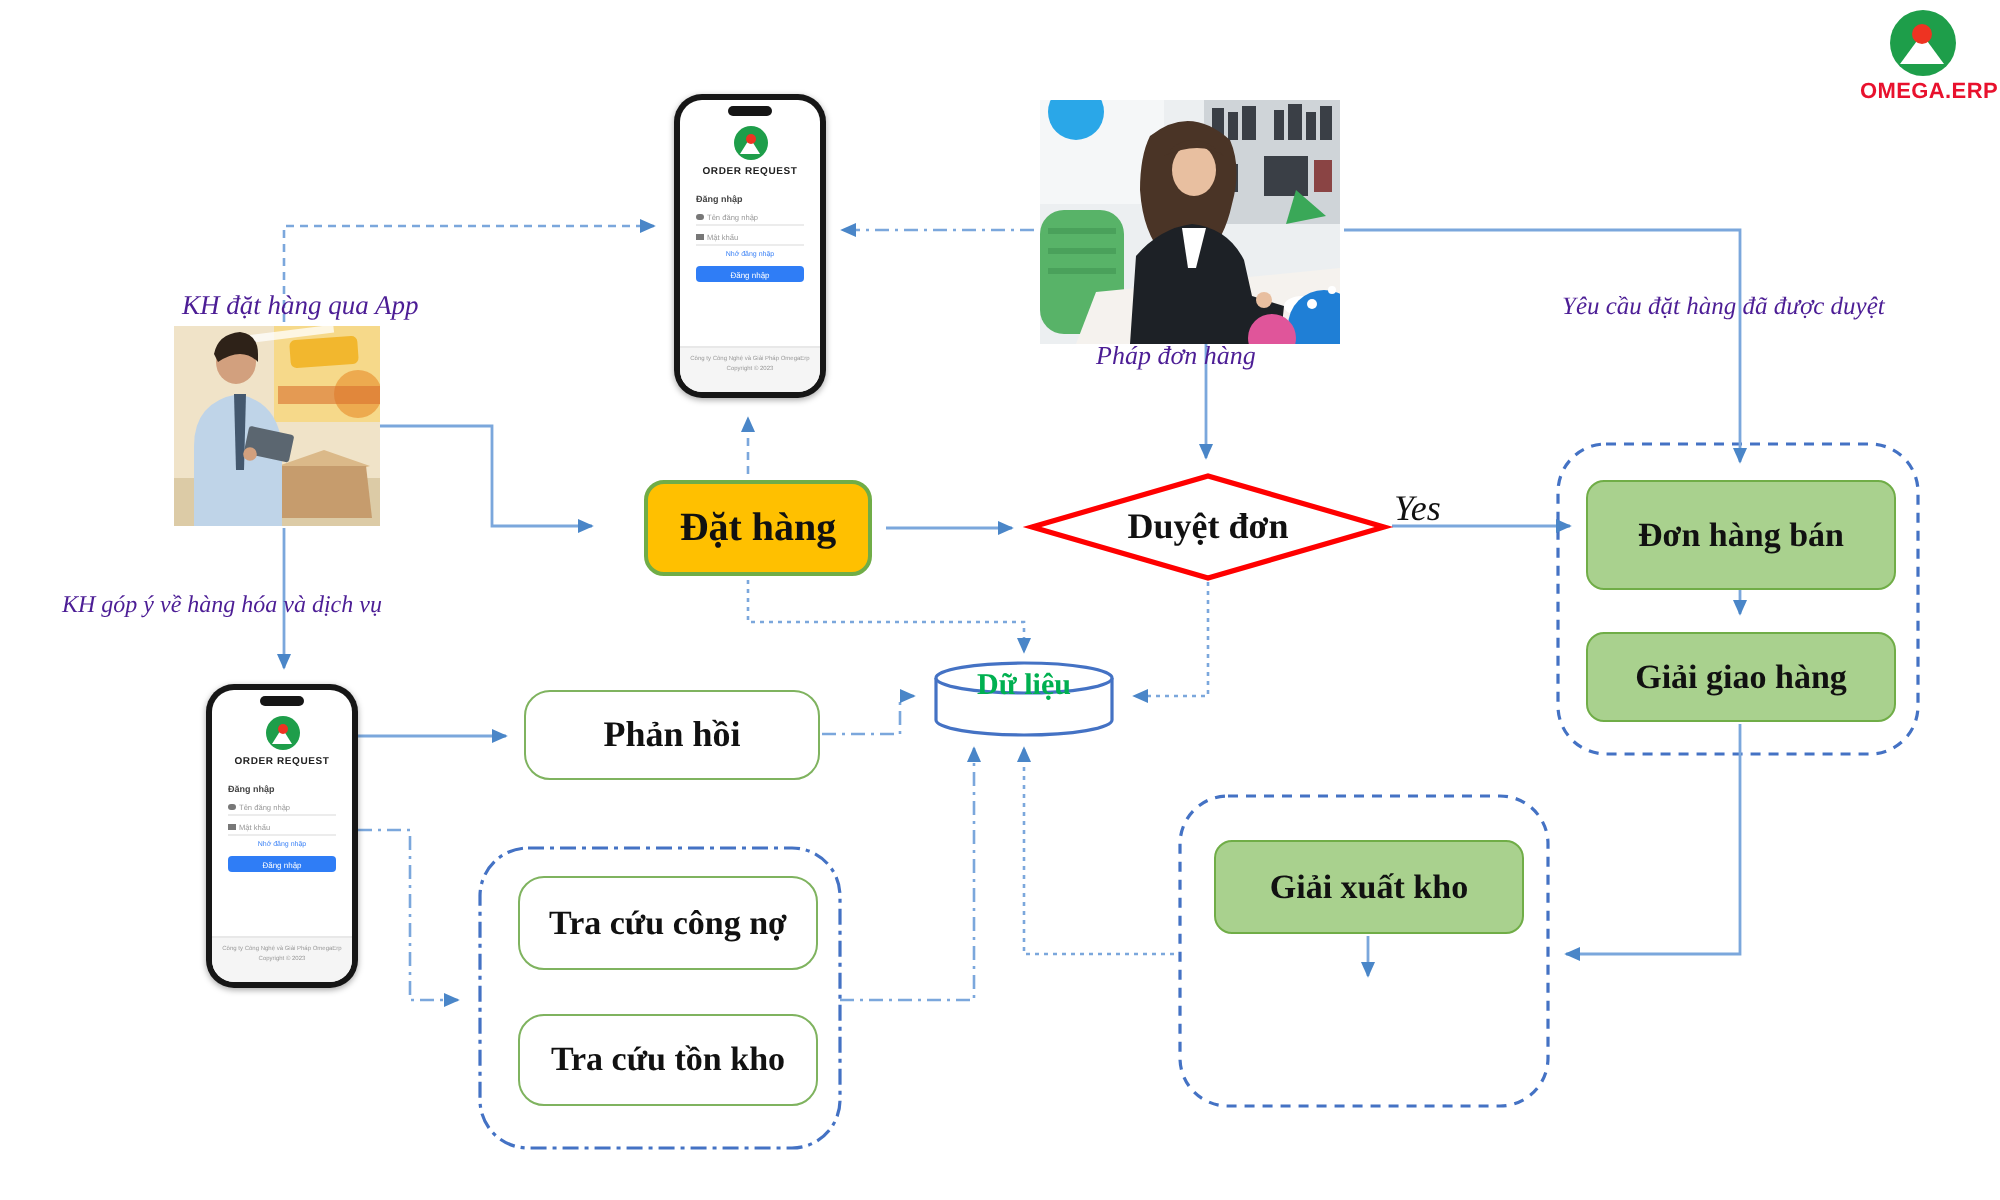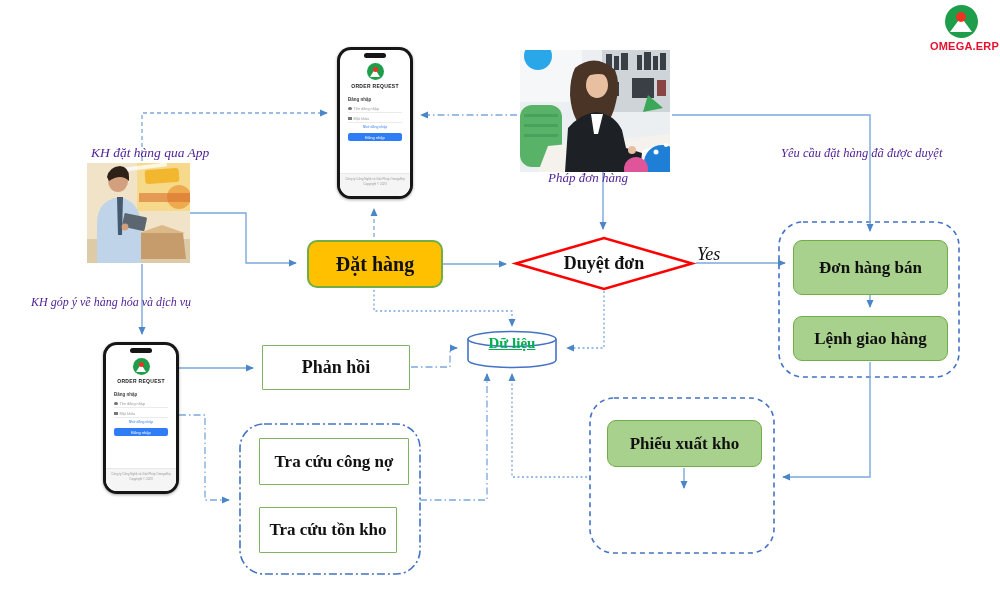--- a/index.html
+++ b/index.html
@@ -6,25 +6,25 @@
   .canvas{position:relative;width:1000px;height:600px;background:#fff;overflow:hidden;
           font-family:"Liberation Serif",serif;}
   .layer{position:absolute;left:0;top:0;}
   
   .anno{position:absolute;font-style:italic;font-size:13px;color:#4c1d95;white-space:nowrap;}
   
   .node{position:absolute;display:flex;align-items:center;justify-content:center;
         font-weight:700;color:#111;text-align:center;box-sizing:border-box;}
   .node-yellow{background:#FFC000;border:2px solid #70AD47;border-radius:10px;font-size:20px;}
   .node-green{background:#A9D18E;border:1.5px solid #70AD47;border-radius:9px;font-size:17px;}
-  .node-white{background:#fff;border:1.5px solid #7FB35F;border-radius:1px;font-size:17px;}
+  .node-white{background:#fff;border:1.5px solid #7FB35F;border-radius:13px;font-size:17px;}
   .diamond-label{position:absolute;left:516px;top:238px;width:176px;height:51px;display:flex;
         align-items:center;justify-content:center;font-weight:700;font-size:18px;color:#111;}
   .cyl-label{position:absolute;left:468px;top:331px;width:88px;height:24px;display:flex;
-        align-items:center;justify-content:center;font-weight:700;font-size:15px;color:#00B050;text-decoration:underline;}
+        align-items:center;justify-content:center;font-weight:700;font-size:15px;color:#00B050;}
   .yes-label{position:absolute;left:697px;top:244px;font-style:italic;font-size:18px;color:#111;}
   
   .brand{position:absolute;left:930px;top:5px;width:62px;text-align:center;}
   .brand-icon{position:relative;width:33px;height:33px;border-radius:50%;background:#1E9E4A;
         margin:0 auto;overflow:hidden;}
   .brand-tri{position:absolute;left:50%;top:12px;width:0;height:0;margin-left:-11px;
         border-left:11px solid transparent;border-right:11px solid transparent;
         border-bottom:15px solid #fff;}
   .brand-dot{position:absolute;left:50%;top:7px;width:10px;height:10px;margin-left:-5px;
         border-radius:50%;background:#E32;z-index:2;}
@@ -182,29 +182,29 @@
       <circle cx="146" cy="95" r="2" fill="#FFFFFF"></circle>
     </svg>
   </div>
 
   <div class="anno" style="left:91px;top:145px;font-size:13.5px;">KH đặt hàng qua App</div>
   <div class="anno" style="left:31px;top:295px;font-size:12px;">KH góp ý về hàng hóa và dịch vụ</div>
   <div class="anno" style="left:548px;top:170px;">Pháp đơn hàng</div>
   <div class="anno" style="left:781px;top:146px;font-size:12.5px;">Yêu cầu đặt hàng đã được duyệt</div>
   <div class="yes-label">Yes</div>
 
-  <div class="node node-yellow" style="left:307px;top:240px;width:136px;height:48px;">Đặt hàng</div>
+  <div class="node node-yellow" style="left:322px;top:240px;width:114px;height:48px;">Đặt hàng</div>
   <div class="diamond-label">Duyệt đơn</div>
   <div class="node node-green" style="left:793px;top:240px;width:155px;height:55px;">Đơn hàng bán</div>
-  <div class="node node-green" style="left:793px;top:316px;width:155px;height:45px;">Lệnh giao hàng</div>
+  <div class="node node-green" style="left:793px;top:316px;width:155px;height:45px;">Giải giao hàng</div>
   <div class="cyl-label">Dữ liệu</div>
   <div class="node node-white" style="left:262px;top:345px;width:148px;height:45px;font-size:18px;">Phản hồi</div>
   <div class="node node-white" style="left:259px;top:438px;width:150px;height:47px;">Tra cứu công nợ</div>
-  <div class="node node-white" style="left:259px;top:507px;width:138px;height:46px;">Tra cứu tồn kho</div>
-  <div class="node node-green" style="left:607px;top:420px;width:155px;height:47px;">Phiếu xuất kho</div>
+  <div class="node node-white" style="left:259px;top:507px;width:150px;height:46px;">Tra cứu tồn kho</div>
+  <div class="node node-green" style="left:607px;top:420px;width:155px;height:47px;">Giải xuất kho</div>
 
   <div class="phone" style="left:337px;top:47px;">
     <div class="phone-screen">
       <div class="notch"></div>
       <div class="app-logo">
         <div class="app-logo-dot"></div>
         <div class="app-logo-tri"></div>
       </div>
       <div class="app-name">ORDER REQUEST</div>
       <div class="login-title">Đăng nhập</div>

